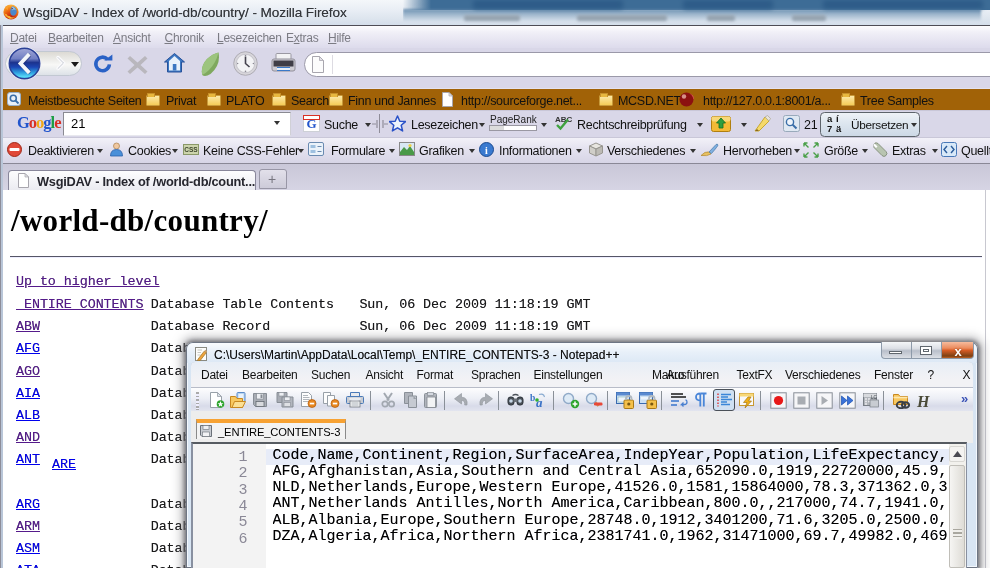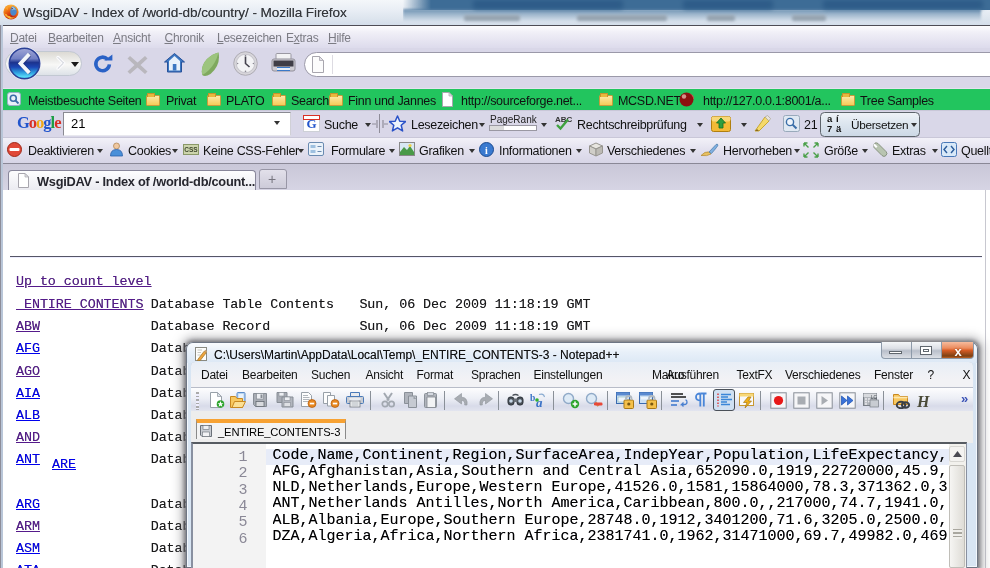--- a/index.html
+++ b/index.html
@@ -20,21 +20,21 @@
      background:linear-gradient(to bottom,rgba(88,129,166,0.85),rgba(226,236,246,0.1) 80%); filter:blur(1px);}
   .xhdr { position:absolute; top:14.5px; height:6.5px; background:#97a4b0; filter:blur(1.8px); border-radius:2px; }
 
   #menubar { left:0; top:25px; width:990px; height:23px;
     background:linear-gradient(to bottom,#fdfdfe 0%,#f0eff7 30%,#dddbec 100%);
     border-top:1px solid #4e4d55; }
   .fmenu { position:absolute; top:31px; font-size:12px; letter-spacing:-0.25px; color:#7b7b83; }
   .fmenu u { text-decoration:underline; }
 
   #navbar { left:0; top:48px; width:990px; height:40px; background:#d9d7e8; }
-  #bmbar  { left:0; top:88px; width:990px; height:22px; background:#22c55e; border-top:1px solid #e4e2ef;}
+  #bmbar  { left:0; top:88px; width:990px; height:22px; background:#a16207; border-top:1px solid #e4e2ef;}
   #gbar   { left:0; top:110px; width:990px; height:27px; background:#d9d7e8; border-top:1px solid #c9c7d8;}
   #devbar { left:0; top:137px; width:990px; height:26px;
     background:linear-gradient(to bottom,#f2f1f8 0%,#e2e0ee 50%,#d7d5e6 100%); border-top:1px solid #c9c7d8;padding-left:42px;}
   #tabbar { left:0; top:163px; width:990px; height:27px;
     background:linear-gradient(to bottom,#c9c7d8 0%,#d6d4e4 100%); border-top:1px solid #8a8896; }
 
   .bmtxt { position:absolute; top:4.5px; font-size:12.5px; letter-spacing:-0.3px; color:#111; }
   .gtxt  { position:absolute; top:7px; font-size:12.5px; letter-spacing:-0.3px; color:#111; }
   .dtxt  { position:absolute; top:6px; font-size:12.5px; letter-spacing:-0.3px; color:#111; }
   .drop  { position:absolute; width:0; height:0; border-left:3.5px solid transparent;
@@ -380,22 +380,23 @@
   <svg class="abs" style="left:17px;top:9px" width="13" height="15" viewBox="0 0 13 15">
     <path d="M1.5 0.5 L8 0.5 L11.5 4 L11.5 14.5 L1.5 14.5 Z" fill="#fff" stroke="#a8a6ae"></path>
     <path d="M8 0.5 L8 4 L11.5 4 Z" fill="#e4e2e8" stroke="#a8a6ae" stroke-width="0.7"></path>
   </svg>
   <div class="abs" style="left:37px;top:10px;font-size:12.8px;font-weight:bold;letter-spacing:-0.25px;color:#26262e;">WsgiDAV - Index of /world-db/count...</div>
   <div class="abs" style="left:259px;top:5px;width:28px;height:20px;border-radius:3px 3px 0 0;background:linear-gradient(to bottom,#e2e0ea,#cdcbd9);border:1px solid #9896a6;"></div>
   <div class="abs" style="left:268px;top:7px;font-size:14px;color:#77757f;">+</div>
 </div>
 
 <div class="abs" id="content">
+  <h1>/world-db/country/</h1>
   <hr>
-  <div class="row mono" style="left:16px; top:84px;"><span class="lv">Up to count level</span></div>
+  <div class="row mono" style="left:16px; top:84px;"><span class="lv">Up to higher level</span></div>
   <div class="row mono" style="left:16px; top:107px;text-align:center;"><span class="lv">&nbsp;ENTIRE CONTENTS</span><span class="cell2">Database Table Contents</span><span class="cell3">Sun, 06 Dec 2009 11:18:19 GMT</span></div>
   <div class="row mono" style="left:16px; top:129px;"><span class="lv">ABW</span><span class="cell2">Database Record</span><span class="cell3">Sun, 06 Dec 2009 11:18:19 GMT</span></div>
   <div class="row mono" style="left:16px; top:151px;"><span class="lb">AFG</span><span class="cell2">Database Record</span><span class="cell3">Sun, 06 Dec 2009 11:18:19 GMT</span></div>
   <div class="row mono" style="left:16px; top:174px;"><span class="lv">AGO</span><span class="cell2">Database Record</span><span class="cell3">Sun, 06 Dec 2009 11:18:19 GMT</span></div>
   <div class="row mono" style="left:16px; top:196px;"><span class="lb">AIA</span><span class="cell2">Database Record</span><span class="cell3">Sun, 06 Dec 2009 11:18:19 GMT</span></div>
   <div class="row mono" style="left:16px; top:218px;"><span class="lb">ALB</span><span class="cell2">Database Record</span><span class="cell3">Sun, 06 Dec 2009 11:18:19 GMT</span></div>
   <div class="row mono" style="left:16px; top:240px;"><span class="lv">AND</span><span class="cell2">Database Record</span><span class="cell3">Sun, 06 Dec 2009 11:18:19 GMT</span></div>
   <div class="row mono" style="left:16px; top:262px;"><span class="lb">ANT</span><span class="cell2">Database Record</span><span class="cell3">Sun, 06 Dec 2009 11:18:19 GMT</span></div>
   <div class="row mono" style="left:16px; top:267px;margin-left:36px;"><span class="lb">ARE</span><span class="cell2">Database Record</span><span class="cell3">Sun, 06 Dec 2009 11:18:19 GMT</span></div>
   <div class="row mono" style="left:16px; top:307px;"><span class="lb">ARG</span><span class="cell2">Database Record</span><span class="cell3">Sun, 06 Dec 2009 11:18:19 GMT</span></div>

